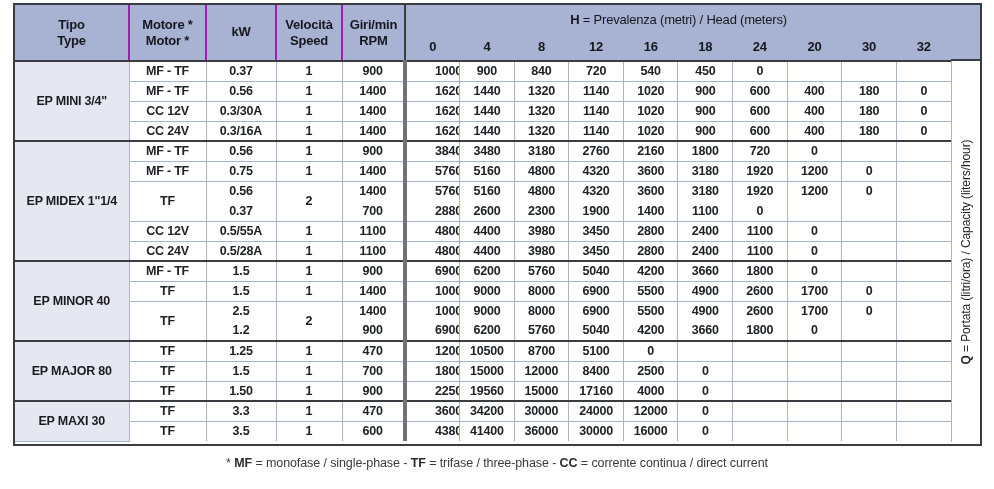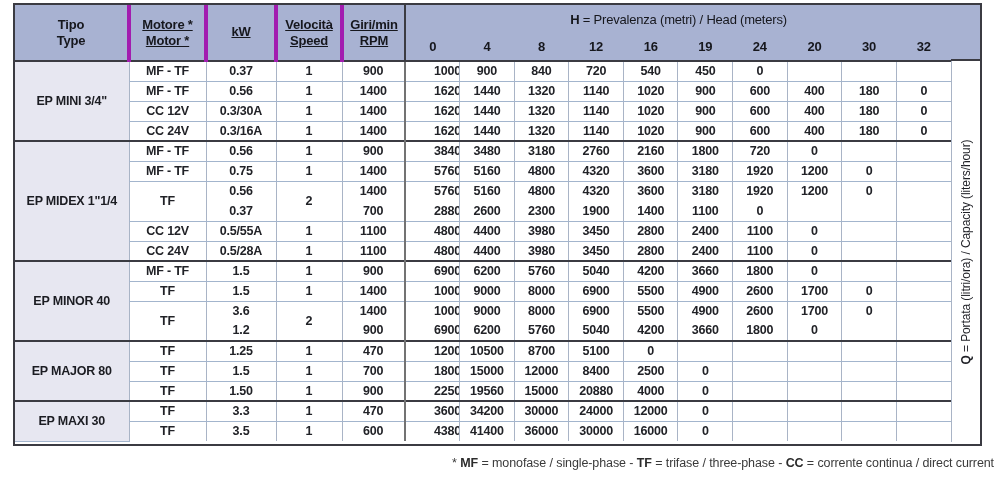--- a/index.html
+++ b/index.html
@@ -20,45 +20,45 @@
     padding:0;margin:0;text-align:center;vertical-align:middle;
     font-size:12.5px;font-weight:bold;color:#212227;letter-spacing:-0.2px;
     line-height:1.15;overflow:hidden;white-space:nowrap;
   }
   thead th{
     background:#a8b2d2;color:#16171d;font-size:13px;
     border-bottom:2px solid #3b3b42;
   }
   thead tr.hrow1{height:30px;}
   thead tr.hrow2{height:26px;}
-  thead th.lcol{border-left:4px solid #a21caf;text-decoration:underline;}
+  thead th.lcol{border-left:2px solid #a21caf;}
   thead th.first{border-left:none;}
   thead th.htitle{border-left:2px solid #3b3b42;border-bottom:none;font-weight:normal;}
   thead th.htitle b{font-weight:bold;}
   thead th.hval{border-left:none;}
   tbody tr{height:20px;}
   tbody td{border-bottom:1px solid #a3b5cd;border-left:1px solid #a9b4c6;}
   tbody td.tipo{
     border-left:none;background:#e7e7f1;font-size:12.5px;color:#1b1c22;
   }
-  tbody td.hd0{border-left:2px solid #737373;padding-left:28px;}
+  tbody td.hd0{border-left:4px solid #737373;padding-left:28px;}
   tbody tr.sec-top td{border-top:2px solid #3b3b42;}
   tbody td.nb{border-bottom:0 solid transparent;}
   tbody tr:last-child td{border-bottom:none;}
   .qstrip{position:absolute;top:0;right:0;width:29px;height:100%;}
   .qstrip-head{height:56px;background:#a8b2d2;border-bottom:2px solid #3b3b42;box-sizing:border-box;}
   .qstrip-body{position:relative;height:381px;border-left:1px solid #a9b4c6;box-sizing:border-box;}
   .qlabel{
     position:absolute;top:50%;left:50%;
     transform:translate(-50%,-50%) rotate(-90deg);
     white-space:nowrap;font-size:12px;font-weight:normal;color:#1f2026;letter-spacing:-0.1px;
   }
   .qlabel b{font-weight:bold;}
   .footnote{
-    position:absolute;left:0;top:456px;width:994px;text-align:right;
+    position:absolute;left:0;top:456px;width:994px;text-align:center;
     font-size:12.5px;color:#3a3a3a;letter-spacing:-0.1px;
   }
   .footnote b{font-weight:bold;color:#2c2c2c;}
   .two-line div{line-height:1.2;}
 </style>
 </head>
 <body>
 
 <div class="wrap">
   <table class="spec">
@@ -103,21 +103,21 @@
         <th colspan="10" class="htitle">
           <b>H</b><span> = Prevalenza (metri) / Head (meters)</span>
         </th>
       </tr>
       <tr class="hrow2">
         <th class="hval" style="border-left:2px solid #3b3b42;">0</th>
         <th class="hval">4</th>
         <th class="hval">8</th>
         <th class="hval">12</th>
         <th class="hval">16</th>
-        <th class="hval">19</th>
+        <th class="hval">18</th>
         <th class="hval">24</th>
         <th class="hval">20</th>
         <th class="hval">30</th>
         <th class="hval">32</th>
       </tr>
     </thead>
     <tbody>
         <tr>
           <td class="tipo" rowspan="4">EP MINI 3/4"</td>
           <td rowspan="1">MF - TF</td>
@@ -306,21 +306,21 @@
           <td>6900</td>
           <td>5500</td>
           <td>4900</td>
           <td>2600</td>
           <td>1700</td>
           <td>0</td>
           <td></td>
         </tr>
         <tr>
           <td rowspan="2">TF</td>
-          <td class="nb">3.6</td>
+          <td class="nb">2.5</td>
           <td rowspan="2">2</td>
           <td class="nb">1400</td>
           <td class="hd0 nb">10000</td>
           <td class=" nb">9000</td>
           <td class=" nb">8000</td>
           <td class=" nb">6900</td>
           <td class=" nb">5500</td>
           <td class=" nb">4900</td>
           <td class=" nb">2600</td>
           <td class=" nb">1700</td>
@@ -375,21 +375,21 @@
           <td></td>
         </tr>
         <tr>
           <td rowspan="1">TF</td>
           <td>1.50</td>
           <td rowspan="1">1</td>
           <td>900</td>
           <td class="hd0">22500</td>
           <td>19560</td>
           <td>15000</td>
-          <td>20880</td>
+          <td>17160</td>
           <td>4000</td>
           <td>0</td>
           <td></td>
           <td></td>
           <td></td>
           <td></td>
         </tr>
         <tr class="sec-top">
           <td class="tipo" rowspan="2">EP MAXI 30</td>
           <td rowspan="1">TF</td>

